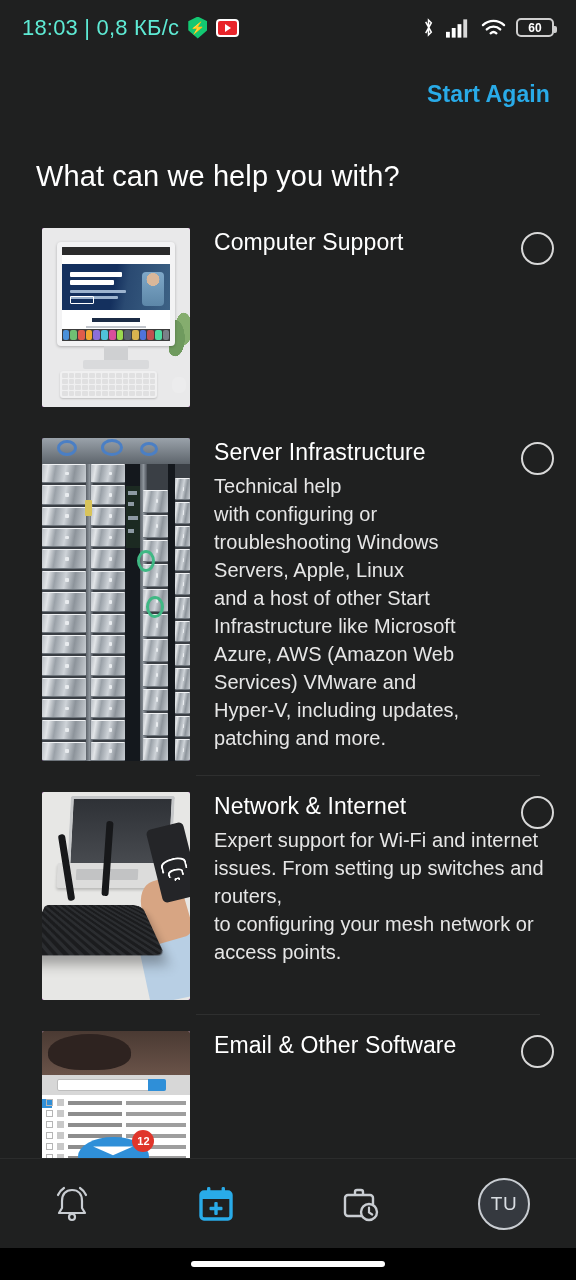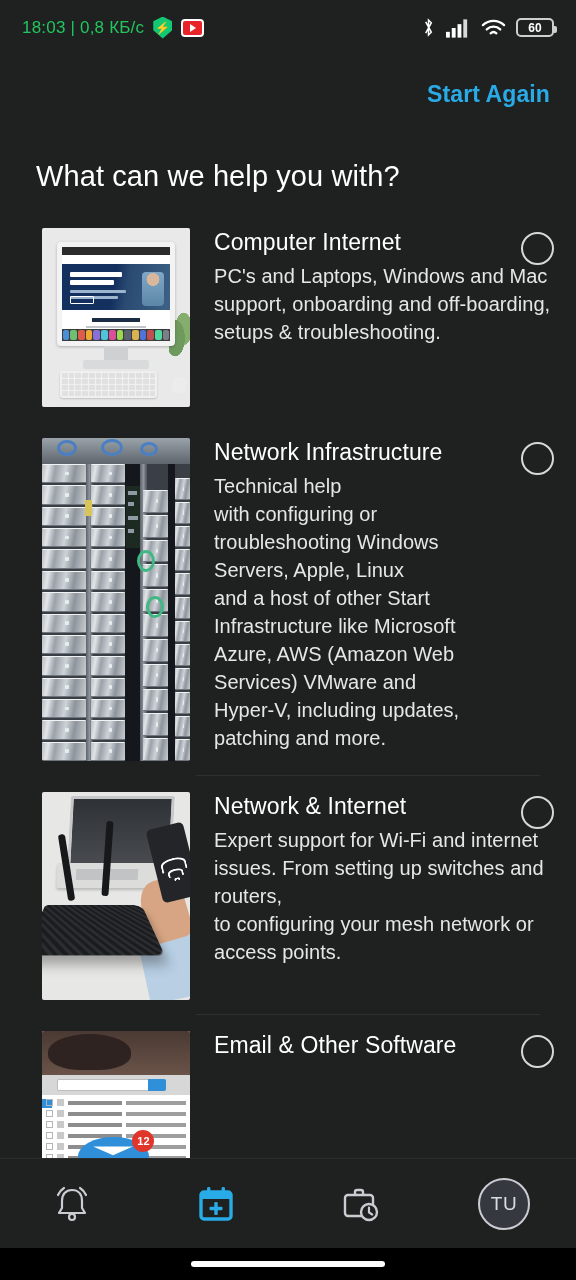--- a/index.html
+++ b/index.html
@@ -20,22 +20,22 @@
   #statusbar {
     position:absolute; top:0; left:0;
     width:576px; height:55px;
     background:#1f2020;
     display:flex; align-items:center;
     padding:0 22px;
     color:#ffffff;
   }
   .sb-left { display:flex; align-items:center; gap:9px; flex:1; }
   .sb-clock {
-    font-size:17px; font-weight:500; letter-spacing:.2px;
-    color:#22c55e; white-space:nowrap;
+    font-size:22px; font-weight:500; letter-spacing:.2px;
+    color:#5eead4; white-space:nowrap;
   }
   .sb-right { display:flex; align-items:center; gap:10px; }
   .shield-icon {
     width:19px; height:22px;
     background:#13c872;
     clip-path:polygon(50% 0%, 100% 22%, 100% 62%, 50% 100%, 0% 62%, 0% 22%);
     display:flex; align-items:center; justify-content:center;
   }
   .shield-bolt {
     font-size:12px; color:#0a4a2c; line-height:1; font-weight:bold;
@@ -402,22 +402,21 @@
                 <i></i>
                 <i></i>
                 <i></i>
                 <i></i>
               </span>
           </div>
           <div class="dt-mouse"></div>
         </div>
       </div>
       <div class="row-body">
-        <div class="row-title">Computer Internet</div>
-        <div class="row-desc">PC's and Laptops, Windows and Mac support, onboarding and off-boarding, setups &amp; troubleshooting.</div>
+        <div class="row-title">Computer Support</div>
         <div class="radio"></div>
       </div>
     </div>
 
     <div class="divider" style="visibility:hidden"></div>
 
     <div class="row">
       <div class="thumb">
         <div class="art-server">
           <div class="sv-col" style="left:0;    width:30%;">
@@ -492,21 +491,21 @@
           <div class="sv-green" style="left:70%; top:158px;"></div>
           <div class="sv-board" style="left:57%; top:48px; width:9%; height:62px;">
             <i style="left:10%; top:8%;  width:70%; height:4px;"></i>
             <i style="left:10%; top:26%; width:50%; height:4px;"></i>
             <i style="left:10%; top:48%; width:76%; height:4px;"></i>
             <i style="left:10%; top:70%; width:44%; height:4px;"></i>
           </div>
         </div>
       </div>
       <div class="row-body">
-        <div class="row-title">Network Infrastructure</div>
+        <div class="row-title">Server Infrastructure</div>
         <div class="row-desc">Technical help
 with configuring or
 troubleshooting Windows
 Servers, Apple, Linux
 and a host of other Start
 Infrastructure like Microsoft
 Azure, AWS (Amazon Web
 Services) VMware and
 Hyper-V, including updates,
 patching and more.</div>

